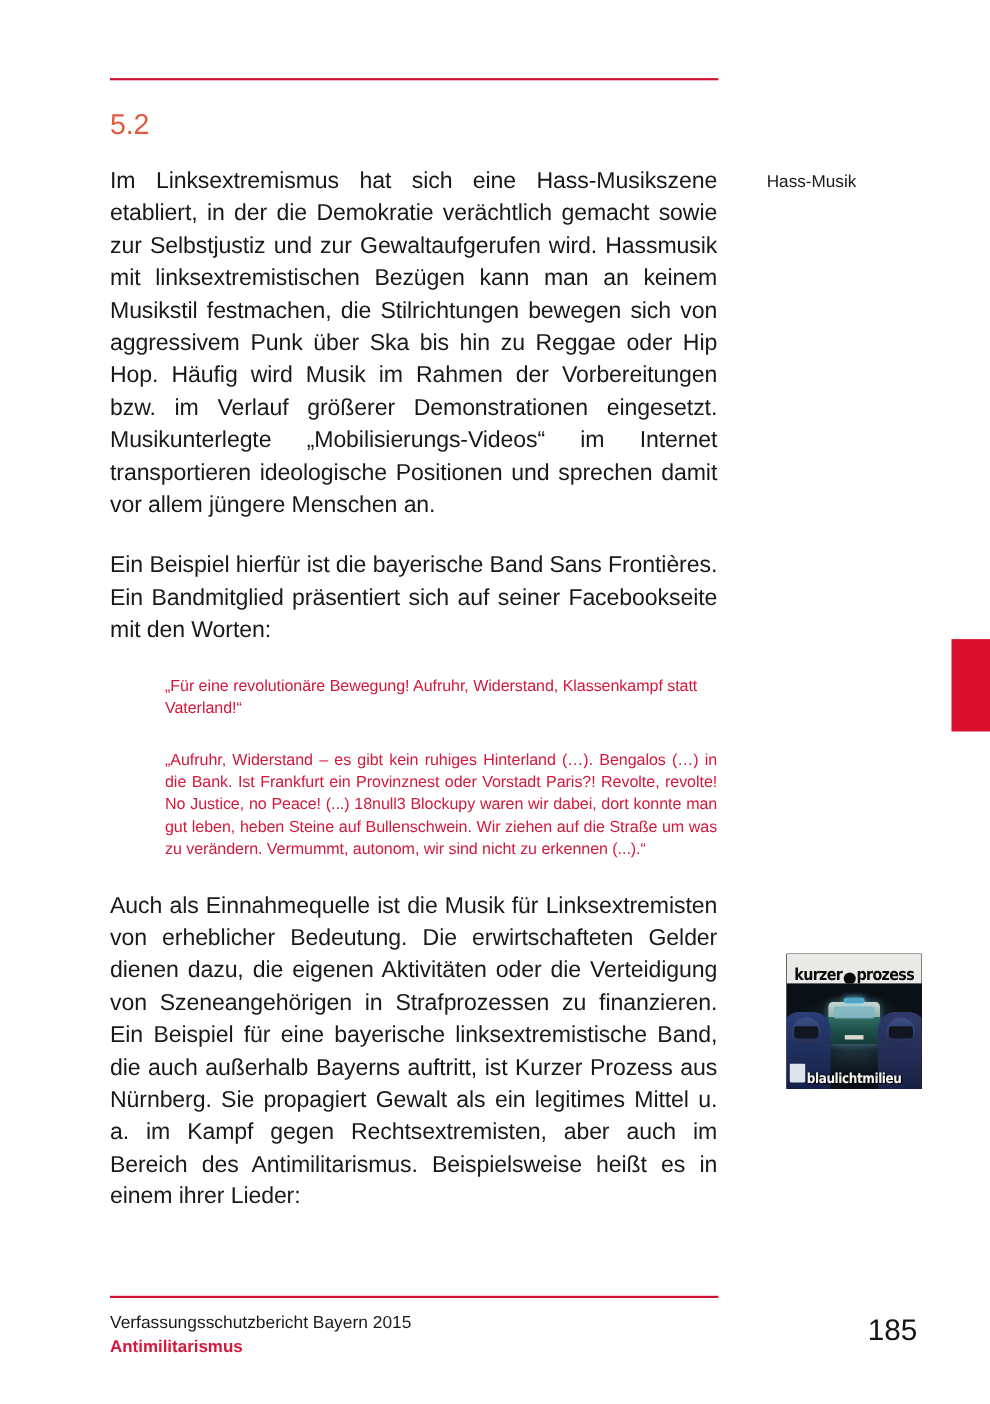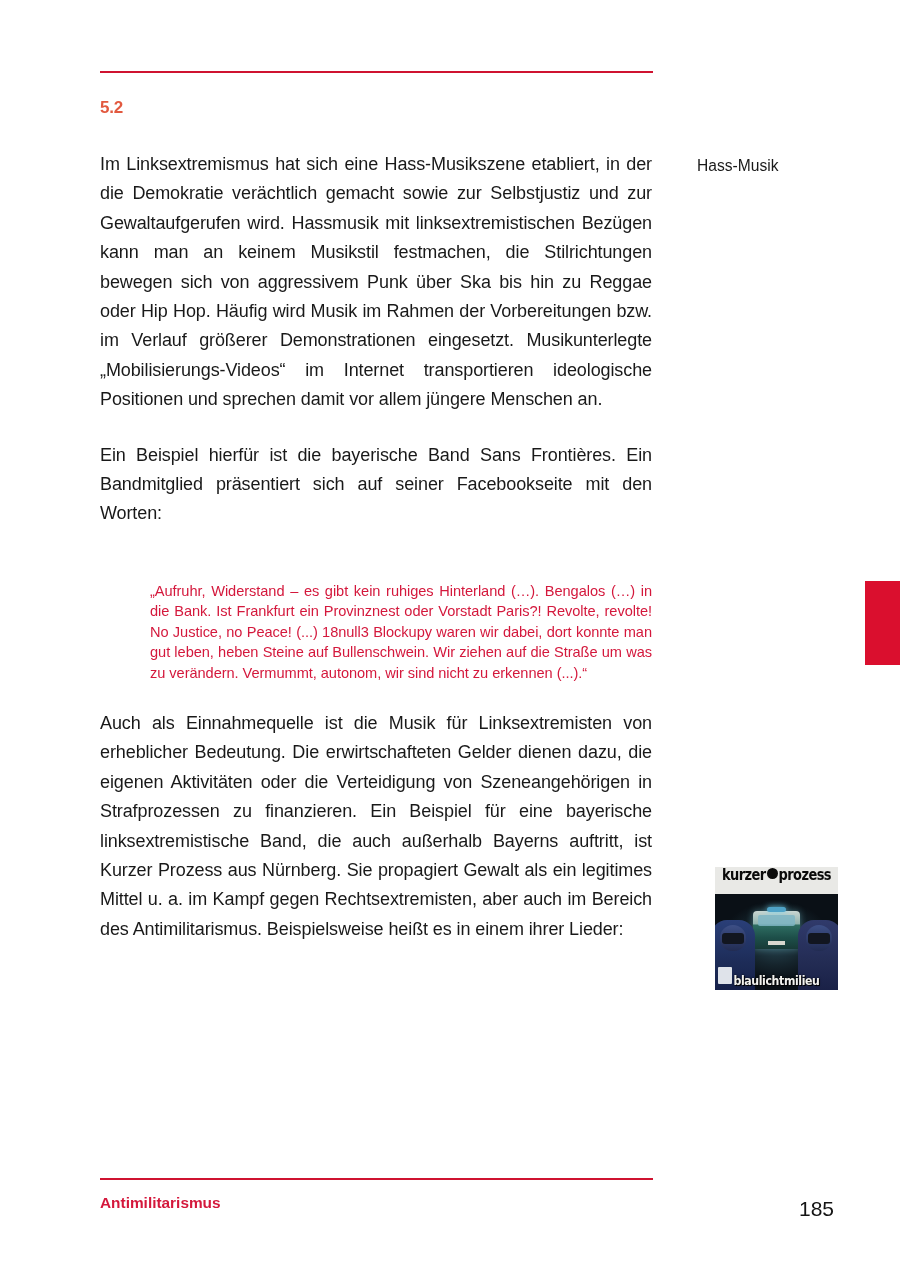--- a/index.html
+++ b/index.html
@@ -47,43 +47,43 @@
 
   
   .heading {
     position: absolute;
     left: 100px;
     top: 98px;
     width: 580px;
     display: flex;
     align-items: flex-end;
     color: #e2593f;
-    font-size: 17px;
-    font-weight: bold;
+    font-size: 26px;
+    font-weight: normal;
     letter-spacing: -0.2px;
   }
   .heading .num {
     width: 74px;
     flex: 0 0 74px;
   }
   .heading .title {
     flex: 1 1 auto;
   }
 
   
   .col-main {
     position: absolute;
     left: 100px;
     top: 150px;
     width: 552px;
   }
 
   p.body-par {
     margin: 0 0 26px 0;
-    font-size: 18px;
+    font-size: 21px;
     line-height: 29.4px;
     text-align: justify;
     text-justify: inter-word;
     color: #191919;
     letter-spacing: -0.1px;
   }
 
   .quote {
     margin: 0;
     padding: 0 0 0 50px;
@@ -130,21 +130,21 @@
     overflow: hidden;
   }
   
   .band-banner {
     position: absolute;
     left: 0; top: 0;
     width: 123px;
     height: 27px;
     background: #e9e9e6;
     display: flex;
-    align-items: flex-start;
+    align-items: flex-end;
     justify-content: center;
     overflow: hidden;
   }
   .band-banner-text {
     font-family: "DejaVu Sans", sans-serif;
     font-weight: bold;
     font-size: 13px;
     letter-spacing: -0.6px;
     color: #0a0a0a;
     white-space: nowrap;
@@ -273,21 +273,21 @@
     line-height: 22px;
     color: #1a1a1a;
   }
   .footer-left .line2 {
     font-size: 15.4px;
     line-height: 22px;
     color: #d4183c;
     font-weight: bold;
   }
   .footer-page {
-    font-size: 21px;
+    font-size: 27px;
     line-height: 34px;
     color: #141414;
     padding-right: 6px;
   }
 </style>
 </head>
 <body>
 
 <div class="page">
 
@@ -322,27 +322,29 @@
         <div class="head-r"></div>
         <div class="mask-r"></div>
       </div>
       <div class="band-caption">blaulichtmilieu</div>
     </div>
   </figure>
 
   <div class="col-main">
     <p class="body-par">Im Linksextremismus hat sich eine Hass-Musikszene etabliert, in der die Demokratie verächtlich gemacht sowie zur Selbstjustiz und zur Gewaltaufgerufen wird. Hassmusik mit linksextremistischen Bezügen kann man an keinem Musikstil festmachen, die Stilrichtungen bewegen sich von aggressivem Punk über Ska bis hin zu Reggae oder Hip Hop. Häufig wird Musik im Rahmen der Vorbereitungen bzw. im Verlauf größerer Demonstrationen eingesetzt. Musikunterlegte „Mobilisierungs-Videos“ im Internet transportieren ideologische Positionen und sprechen damit vor allem jüngere Menschen an.</p>
     <p class="body-par">Ein Beispiel hierfür ist die bayerische Band Sans Frontières. Ein Bandmitglied präsentiert sich auf seiner Facebookseite mit den Worten:</p>
+    <blockquote class="quote narrow">„Für eine revolutionäre Bewegung! Aufruhr, Widerstand, Klassenkampf statt Vaterland!“</blockquote>
     <div class="spacer-a"></div>
     <blockquote class="quote">„Aufruhr, Widerstand – es gibt kein ruhiges Hinterland (…). Bengalos (…) in die Bank. Ist Frankfurt ein Provinznest oder Vorstadt Paris?! Revolte, revolte! No Justice, no Peace! (...) 18null3 Blockupy waren wir dabei, dort konnte man gut leben, heben Steine auf Bullenschwein. Wir ziehen auf die Straße um was zu verändern. Vermummt, autonom, wir sind nicht zu erkennen (...).“</blockquote>
     <div class="spacer-a"></div>
     <p class="body-par">Auch als Einnahmequelle ist die Musik für Linksextremisten von erheblicher Bedeutung. Die erwirtschafteten Gelder dienen dazu, die eigenen Aktivitäten oder die Verteidigung von Szeneangehörigen in Strafprozessen zu finanzieren. Ein Beispiel für eine bayerische linksextremistische Band, die auch außerhalb Bayerns auftritt, ist Kurzer Prozess aus Nürnberg. Sie propagiert Gewalt als ein legitimes Mittel u. a. im Kampf gegen Rechtsextremisten, aber auch im Bereich des Antimilitarismus. Beispielsweise heißt es in einem ihrer Lieder:</p>
   </div>
 
   <div class="footer-rule"></div>
   <div class="footer">
     <div class="footer-left">
+      <div class="line1">Verfassungsschutzbericht Bayern 2015</div>
       <div class="line2">Antimilitarismus</div>
     </div>
     <div class="footer-page">185</div>
   </div>
 
 </div>
 
 </body></html>

